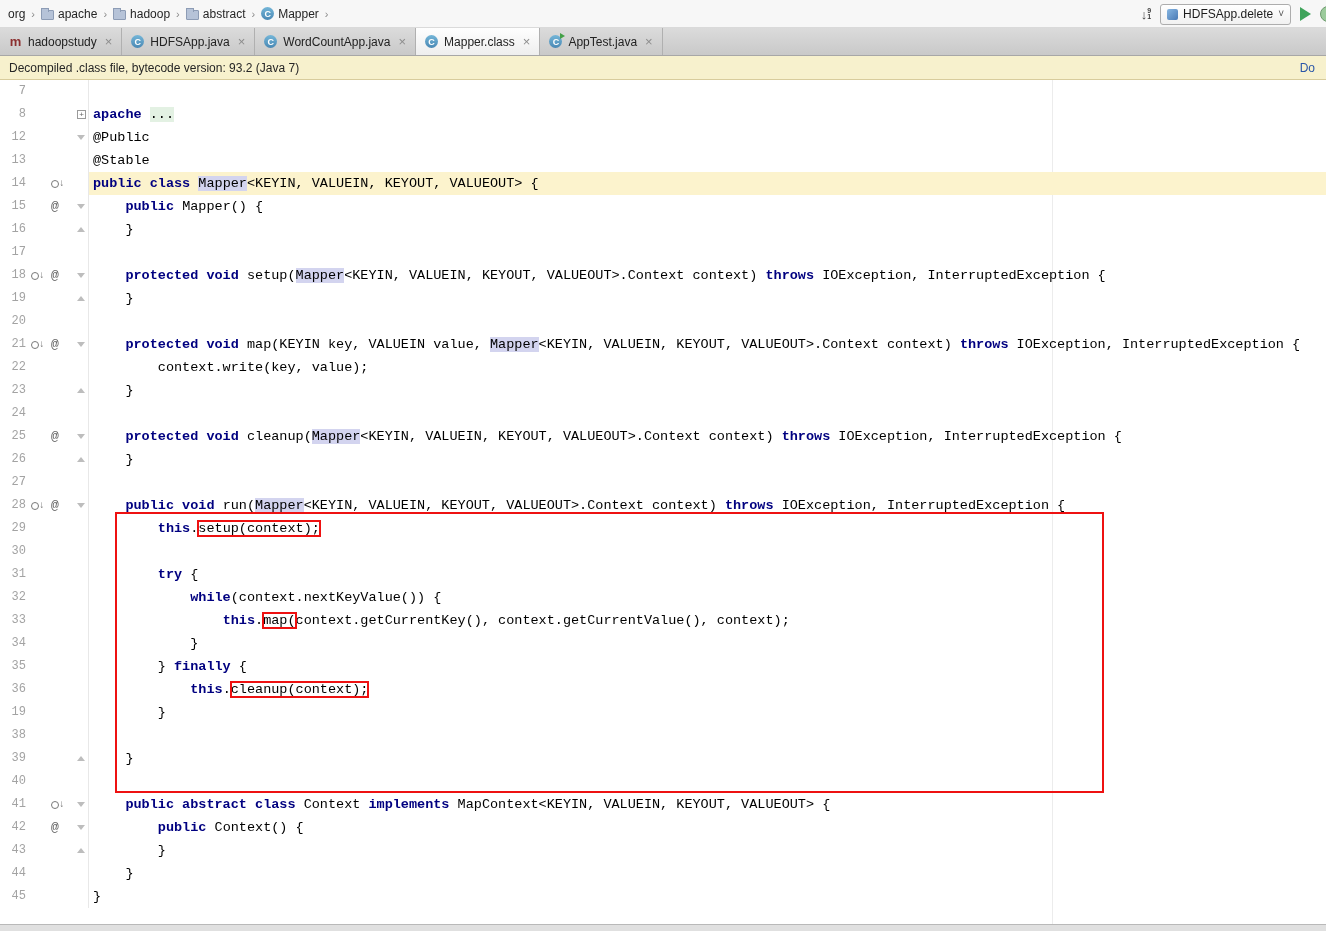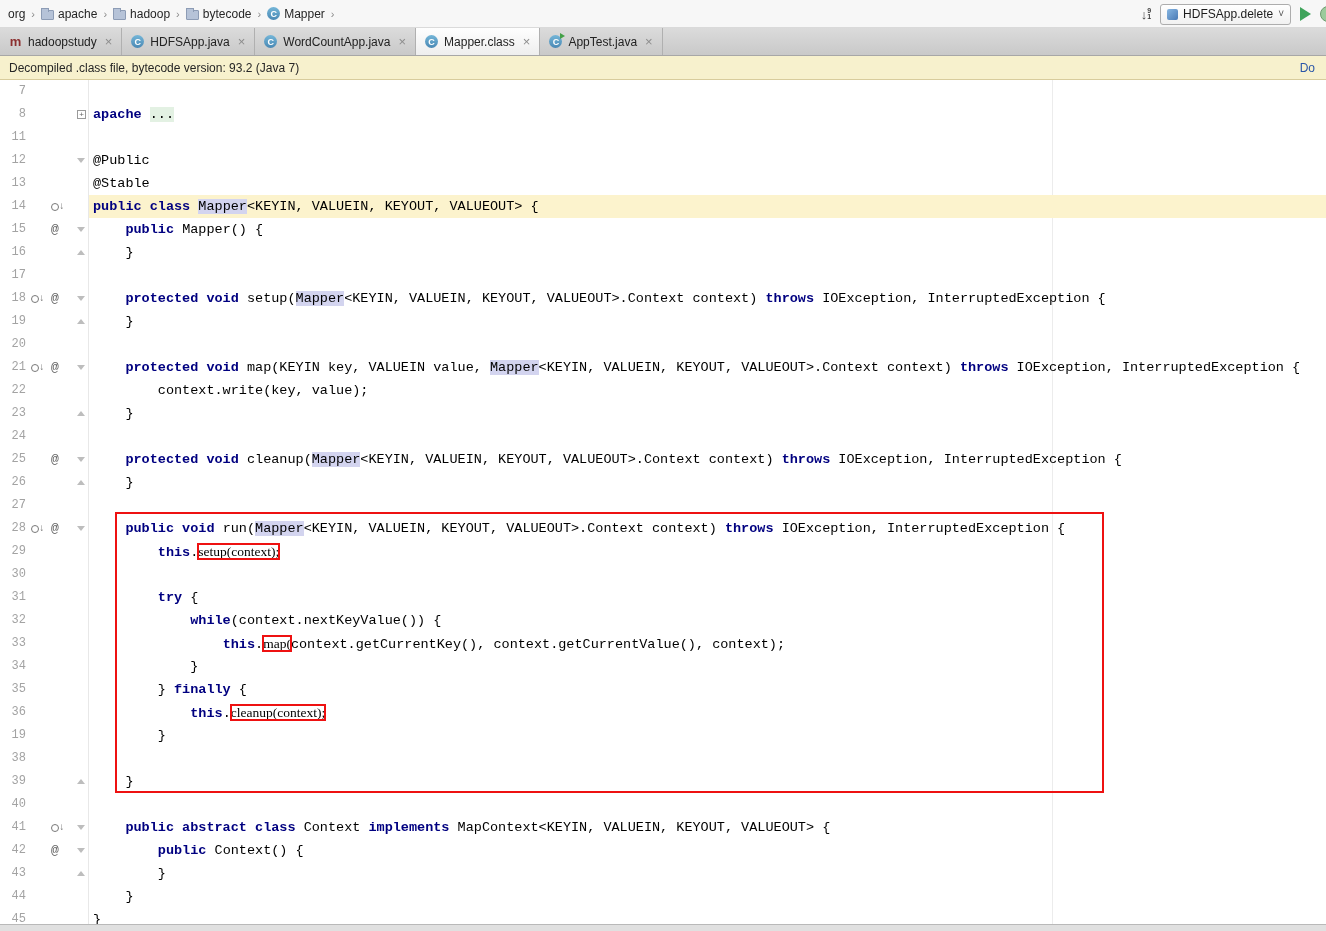--- a/index.html
+++ b/index.html
@@ -70,21 +70,21 @@
   .fold-down { top:9px; width:0; height:0; border-left:4px solid transparent; border-right:4px solid transparent; border-top:5px solid #bdbdbd; }
   .fold-up { top:9px; width:0; height:0; border-left:4px solid transparent; border-right:4px solid transparent; border-bottom:5px solid #bdbdbd; }
   .fold-plus { top:7px; width:9px; height:9px; border:1px solid #9a9a9a; background:#fff; font-size:8px;
                line-height:7px; text-align:center; color:#666; font-family:"Liberation Sans",sans-serif; }
   .code { flex:1; white-space:pre; color:#000; padding-left:4px; cursor:text; }
   .line.caret .code { background:#fcf3cd; }
   .s-k { color:#000080; font-weight:bold; }
   .s-p { color:#000; }
   .s-m { background:#d3d4ef; }
   .s-e { background:#e3f1e3; }
-  .s-b { outline:2px solid #ee1111; outline-offset:-1px;font-family:Liberation Serif, serif; }
+  .s-b { outline:2px solid #ee1111; outline-offset:-1px; }
   .redbox { position:absolute; left:115px; top:432px; width:989px; height:281px;
             border:2px solid #ee1111; z-index:5; pointer-events:none; }
 
   .hscrollbar { position:absolute; left:0; right:0; bottom:0; height:7px; background:#e0e0e0;
                 border-top:1px solid #b9b9b9; z-index:6; }
 </style>
 </head>
 <body>
 
 <div class="navbar">
@@ -98,21 +98,21 @@
         <span>apache</span>
       </span>
       <span class="crumb-sep">›</span>
       <span class="crumb">
         <span class="folder-icon"></span>
         <span>hadoop</span>
       </span>
       <span class="crumb-sep">›</span>
       <span class="crumb">
         <span class="folder-icon"></span>
-        <span>bytecode</span>
+        <span>abstract</span>
       </span>
       <span class="crumb-sep">›</span>
       <span class="crumb">
         <span class="class-icon">C</span>
         <span>Mapper</span>
       </span>
       <span class="crumb-sep">›</span>
     </div>
   <div class="nav-right">
     <span class="sorticon">
@@ -176,26 +176,20 @@
       </div>
       <div class="line">
         <div class="gutter">
           <span class="lnum">8</span>
           <span class="fold fold-plus">+</span>
         </div>
         <div class="code"><span class="s-k">apache </span><span class="s-e">...</span></div>
       </div>
       <div class="line">
         <div class="gutter">
-          <span class="lnum">11</span>
-        </div>
-        <div class="code"></div>
-      </div>
-      <div class="line">
-        <div class="gutter">
           <span class="lnum">12</span>
           <span class="fold fold-down"></span>
         </div>
         <div class="code"><span class="s-p">@Public</span></div>
       </div>
       <div class="line">
         <div class="gutter">
           <span class="lnum">13</span>
         </div>
         <div class="code"><span class="s-p">@Stable</span></div>

